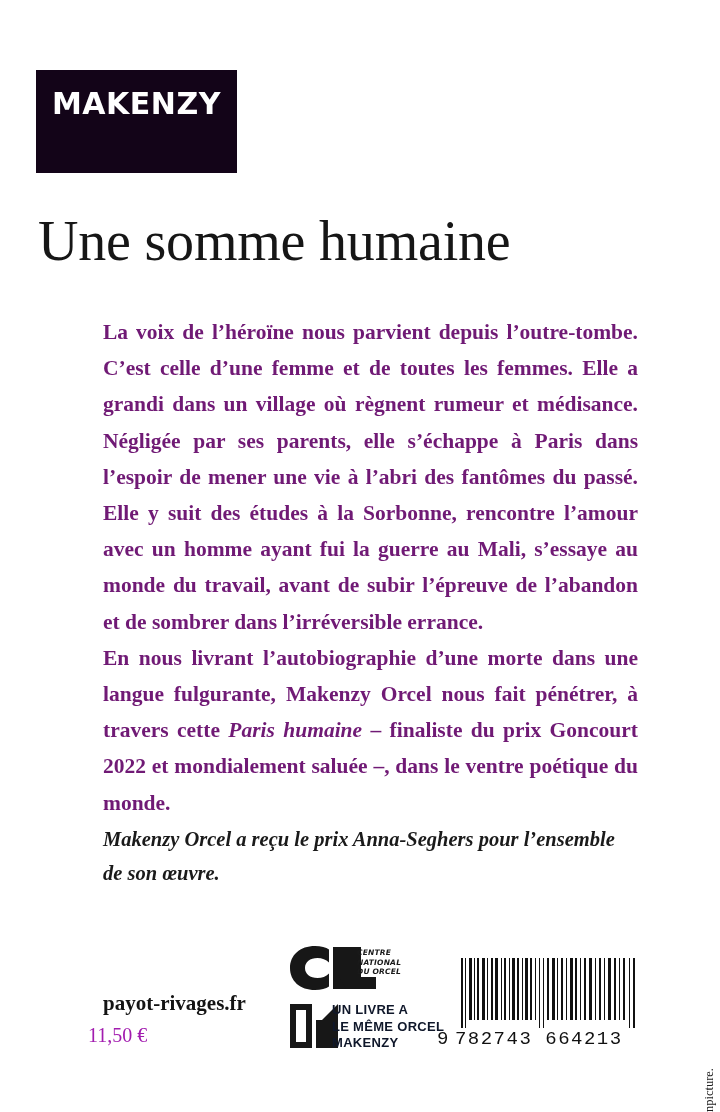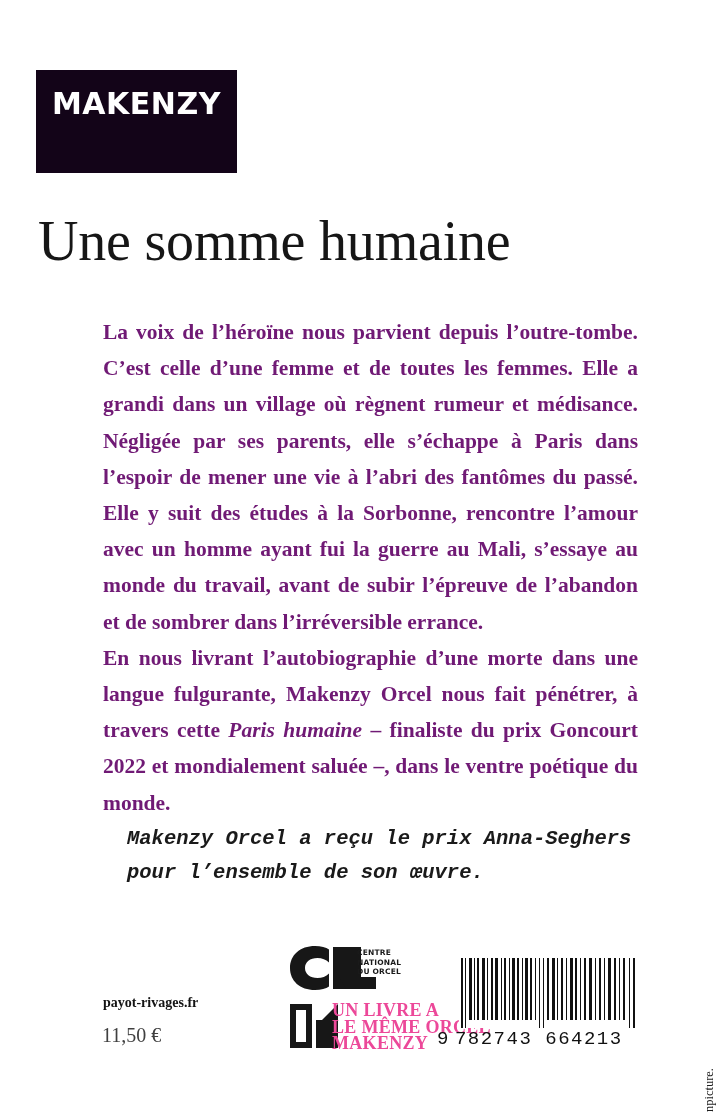--- a/index.html
+++ b/index.html
@@ -78,52 +78,51 @@
   .blurb em {
     font-style: italic;
     font-weight: 700;
   }
 
   .note {
     position: absolute;
     left: 103px;
     top: 822px;
     width: 535px;
-    font-family: Liberation Mono, monospace;
+    font-family: Liberation Serif, serif;
     font-style: italic;
     font-weight: 700;
     font-size: 20.5px;
     line-height: 34px;
     text-align: left;
     color: #1a1a1a;
-    margin-left: 24px;
   }
   .note p { margin: 0; }
 
   
   .publisher {
     position: absolute;
     left: 103px;
     top: 990px;
     font-family: "Liberation Serif", serif;
     font-weight: 700;
-    font-size: 14px;
+    font-size: 21px;
     line-height: 26px;
     color: #141414;
     white-space: nowrap;
   }
   .price {
     position: absolute;
-    left: 102px;
+    left: 88px;
     top: 1022px;
     font-family: "Liberation Serif", serif;
     font-weight: 400;
     font-size: 20px;
     line-height: 26px;
-    color: #404040;
+    color: #a21caf;
     white-space: nowrap;
   }
 
   
   .cnl-logo {
     position: absolute;
     left: 288px;
     top: 942px;
     width: 160px;
     height: 52px;
@@ -133,41 +132,42 @@
     position: absolute;
     left: 357px;
     top: 948px;
     font-family: "DejaVu Sans", sans-serif;
     font-weight: 700;
     font-size: 7.5px;
     line-height: 9.5px;
     letter-spacing: 0.2px;
     color: #1a1a1a;
     white-space: nowrap;
+    font-style: italic;
   }
 
   
   .prix-logo {
     position: absolute;
     left: 288px;
     top: 1000px;
     width: 60px;
     height: 52px;
   }
   .prix-logo svg { display: block; }
   .prix-caption {
     position: absolute;
     left: 332px;
     top: 1002px;
-    font-family: Liberation Serif, serif;
-    font-weight: 700;
-    font-size: 18px;
+    font-family: Liberation Sans, sans-serif;
+    font-weight: 700;
+    font-size: 13px;
     line-height: 16.5px;
     letter-spacing: 0.3px;
-    color: #ec4899;
+    color: #0f172a;
     white-space: nowrap;
   }
 
   
   .barcode {
     position: absolute;
     left: 459px;
     top: 958px;
     width: 180px;
     height: 70px;

